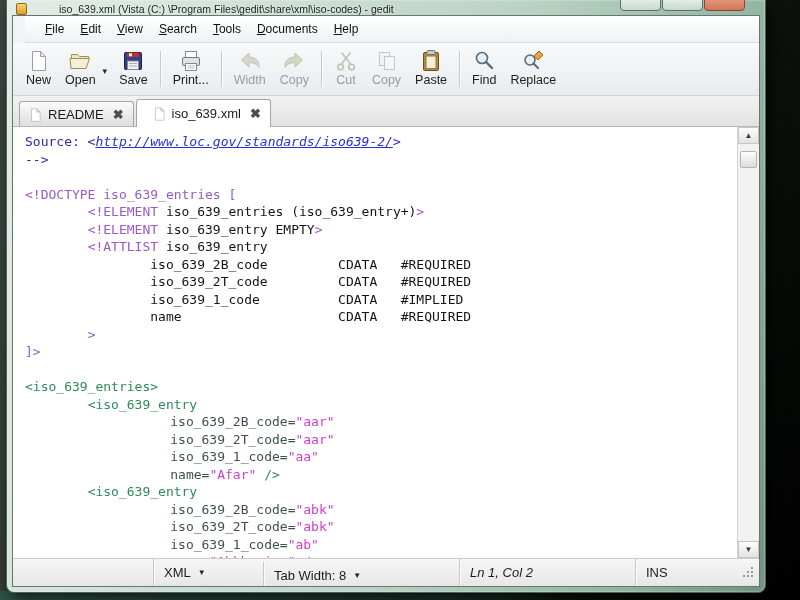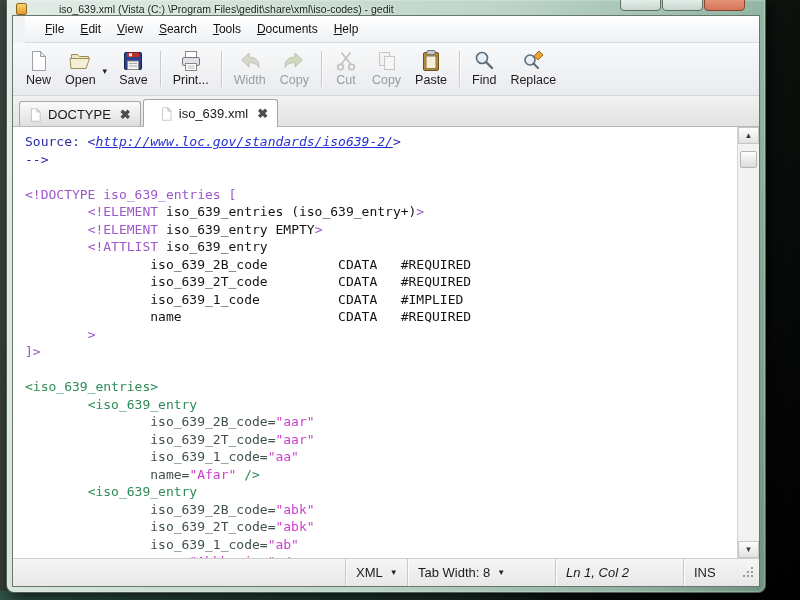--- a/index.html
+++ b/index.html
@@ -100,43 +100,43 @@
     flex:1;overflow:hidden;padding:6px 0 0 12px;
     font-family:"DejaVu Sans Mono",monospace;font-size:13px;line-height:17.5px;
     white-space:pre;tab-size:8;-moz-tab-size:8;
   }
   .line{white-space:pre;}
   .sc{color:var(--syn-comment,#2b2ba6);}
   .sl{color:var(--syn-link,#2431d6);font-style:italic;text-decoration:underline;}
   .sk{color:var(--syn-keyword,#9c59c9);}
   .sp{color:var(--syn-plain,#141414);}
   .se{color:var(--syn-element,#2e8b57);}
-  .sa{color:var(--syn-attribute,#40514a);}
+  .sa{color:var(--syn-attribute,#40514a);margin-left:20px;}
   .sv{color:var(--syn-value,#cc3fcc);}
 
   
   .scrollbar{width:21px;flex:0 0 auto;background:#f2f2f2;border-left:1px solid #d4d4d4;display:flex;flex-direction:column;}
   .sb-btn{
     height:17px;flex:0 0 auto;display:flex;align-items:center;justify-content:center;
     font-size:8px;color:#3c3c3c;background:linear-gradient(#fdfdfd,#e2e2e2);
     border:1px solid #c6c6c6;box-sizing:border-box;
   }
   .sb-track{flex:1;position:relative;}
   .sb-thumb{
     position:absolute;top:7px;left:2px;right:2px;height:15px;
     background:linear-gradient(#fdfdfd,#dcdcdc);
     border:1px solid #b4b4b4;border-radius:2px;
   }
 
   
   .statusbar{
-    height:27px;flex:0 0 auto;display:flex;align-items:flex-end;
+    height:27px;flex:0 0 auto;display:flex;align-items:center;
     background:linear-gradient(#f6f6f6,#e7e7e7);
     border-top:1px solid #cdcdcd;
-    font-size:13px;color:#1c1c1c;
+    font-size:13px;color:#1c1c1c;gap:48px;
   }
   .sspacer{flex:1;}
   .sseg{
     height:100%;display:flex;align-items:center;gap:7px;
     border-left:1px solid #c9c9c9;box-shadow:inset 1px 0 0 #fbfbfb;
     padding:0 10px;box-sizing:border-box;white-space:nowrap;
   }
   .sseg .scaret{font-size:8px;color:#222;}
   .seg-lang{width:62px;}
   .seg-tabw{width:148px;margin-top:6px;}
@@ -296,21 +296,21 @@
       </div>
 
     <div class="tabbar">
         <div class="tab">
           <span class="tab-ico">
             <svg width="13" height="15" viewBox="0 0 24 26">
               <path d="M4.5 2.5h10l6 6v17h-16z" fill="#ffffff" stroke="#98a0a8"></path>
               <path d="M14.5 2.5v6h6z" fill="#e6eaef" stroke="#98a0a8"></path>
             </svg>
           </span>
-          <span>DOCTYPE</span>
+          <span>README</span>
           <span class="tab-close">✖</span>
         </div>
         <div class="tab active">
           <span class="tab-ico">
             <svg width="13" height="15" viewBox="0 0 24 26">
               <path d="M4.5 2.5h10l6 6v17h-16z" fill="#ffffff" stroke="#98a0a8"></path>
               <path d="M14.5 2.5v6h6z" fill="#e6eaef" stroke="#98a0a8"></path>
             </svg>
           </span>
           <span>iso_639.xml</span>

